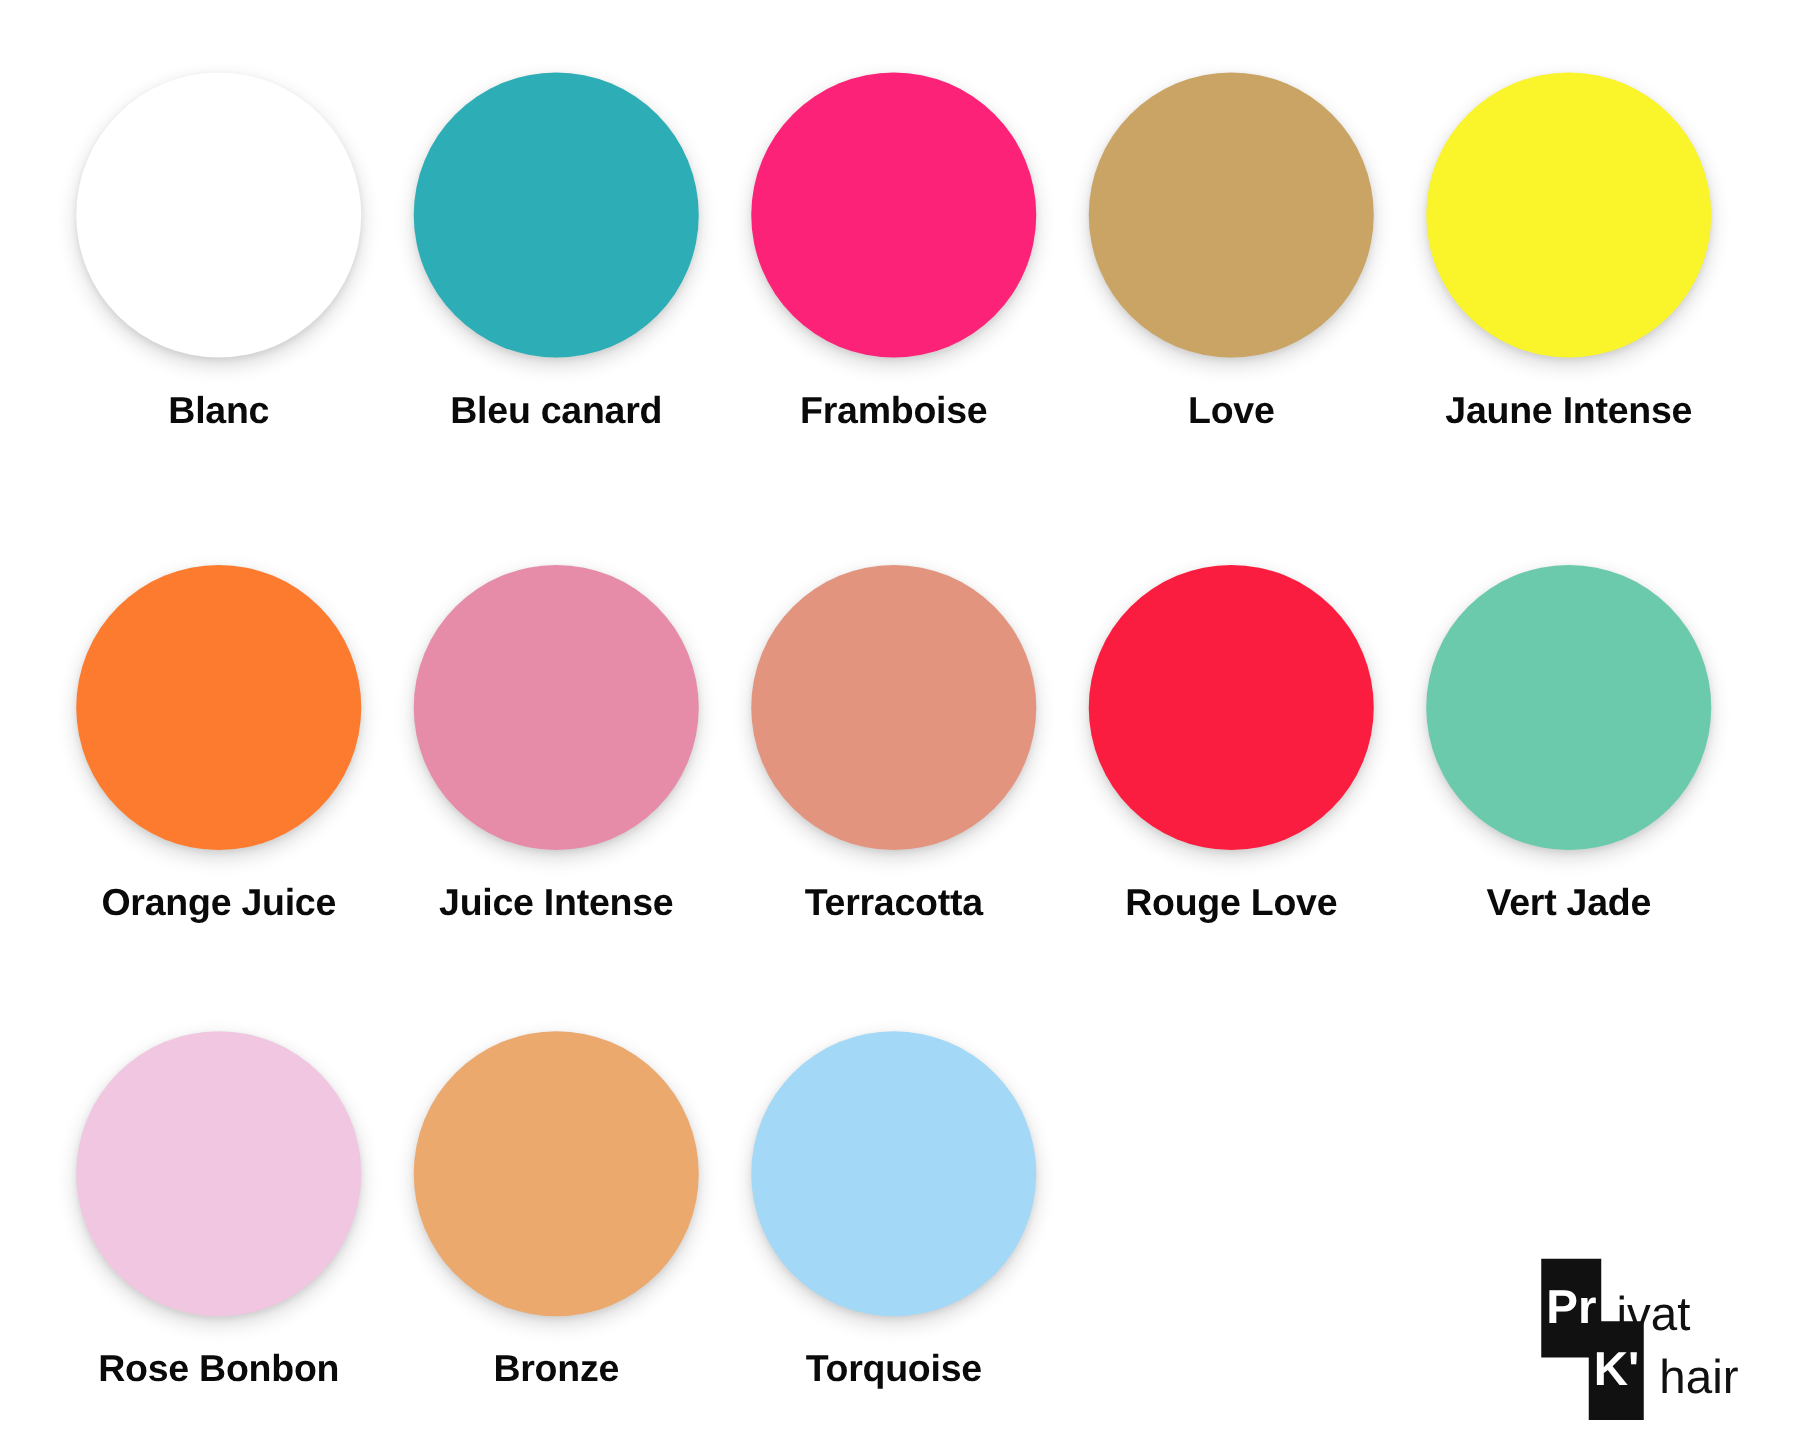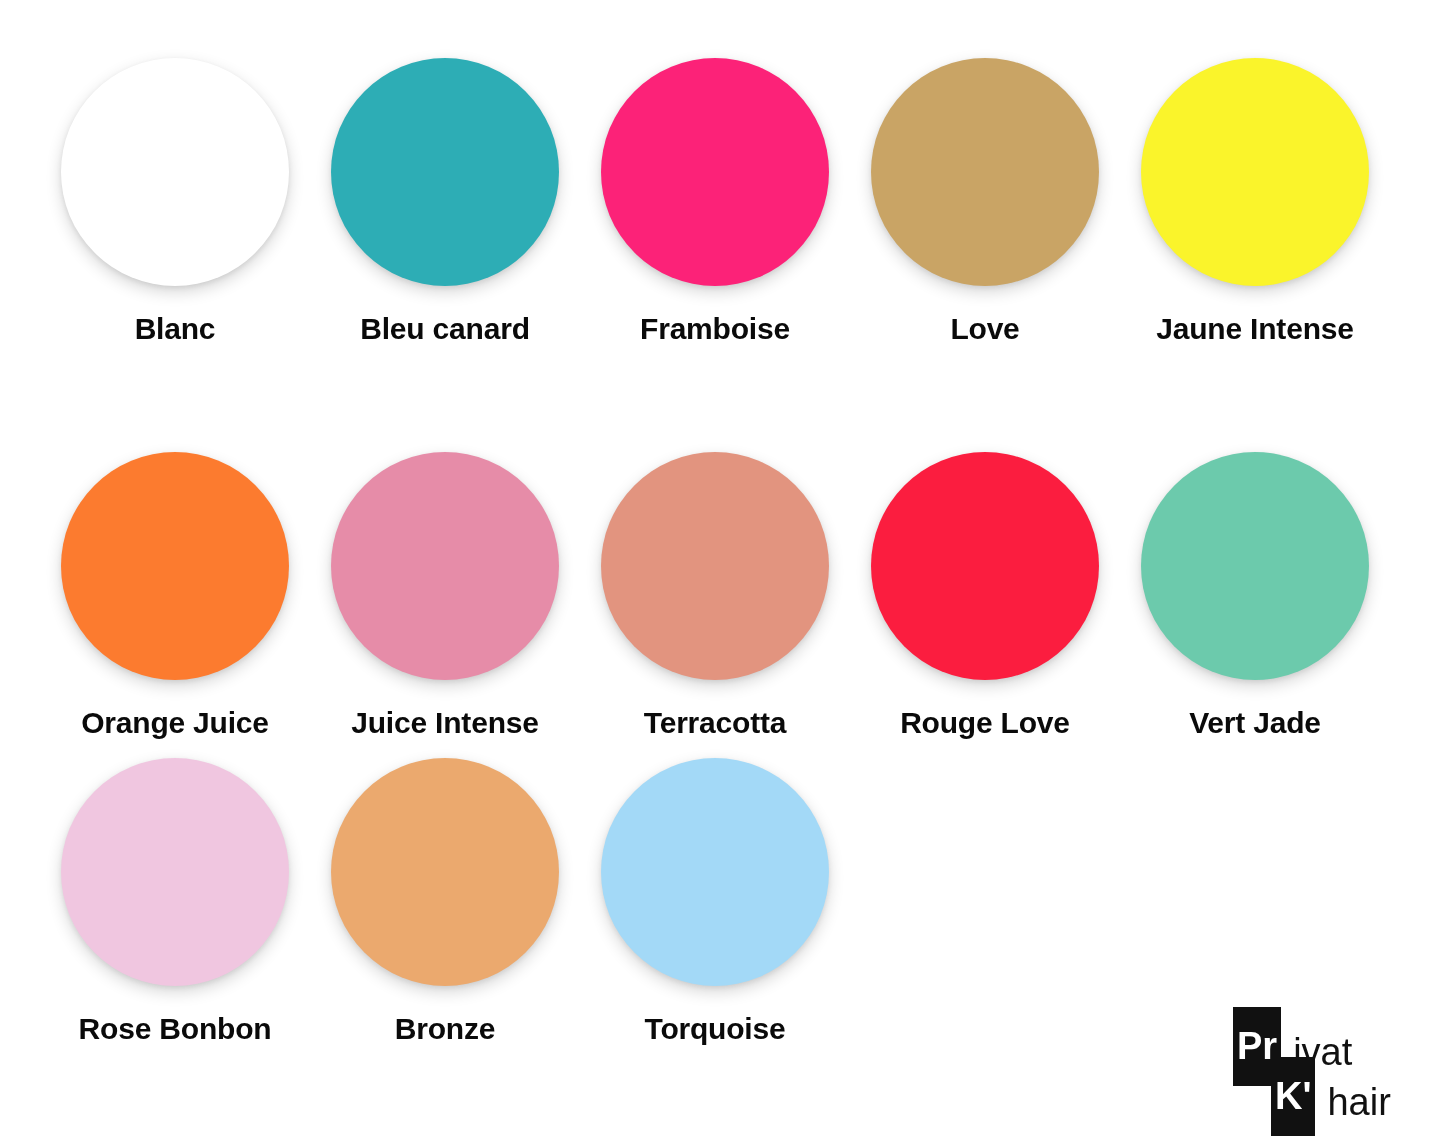--- a/index.html
+++ b/index.html
@@ -26,21 +26,21 @@
     position: absolute;
     left: 0;
     width: 1445px;
     display: flex;
     flex-direction: row;
     align-items: flex-start;
   }
 
   #swatch-row-1 { top: 58px; }
   #swatch-row-2 { top: 452px; }
-  #swatch-row-3 { top: 758px; }
+  #swatch-row-3 { top: 825px; }
 
   .swatch-cell {
     width: 270px;
     margin-left: 0;
     display: flex;
     flex-direction: column;
     align-items: center;
   }
 
   .swatch-row > .swatch-cell:first-child {

